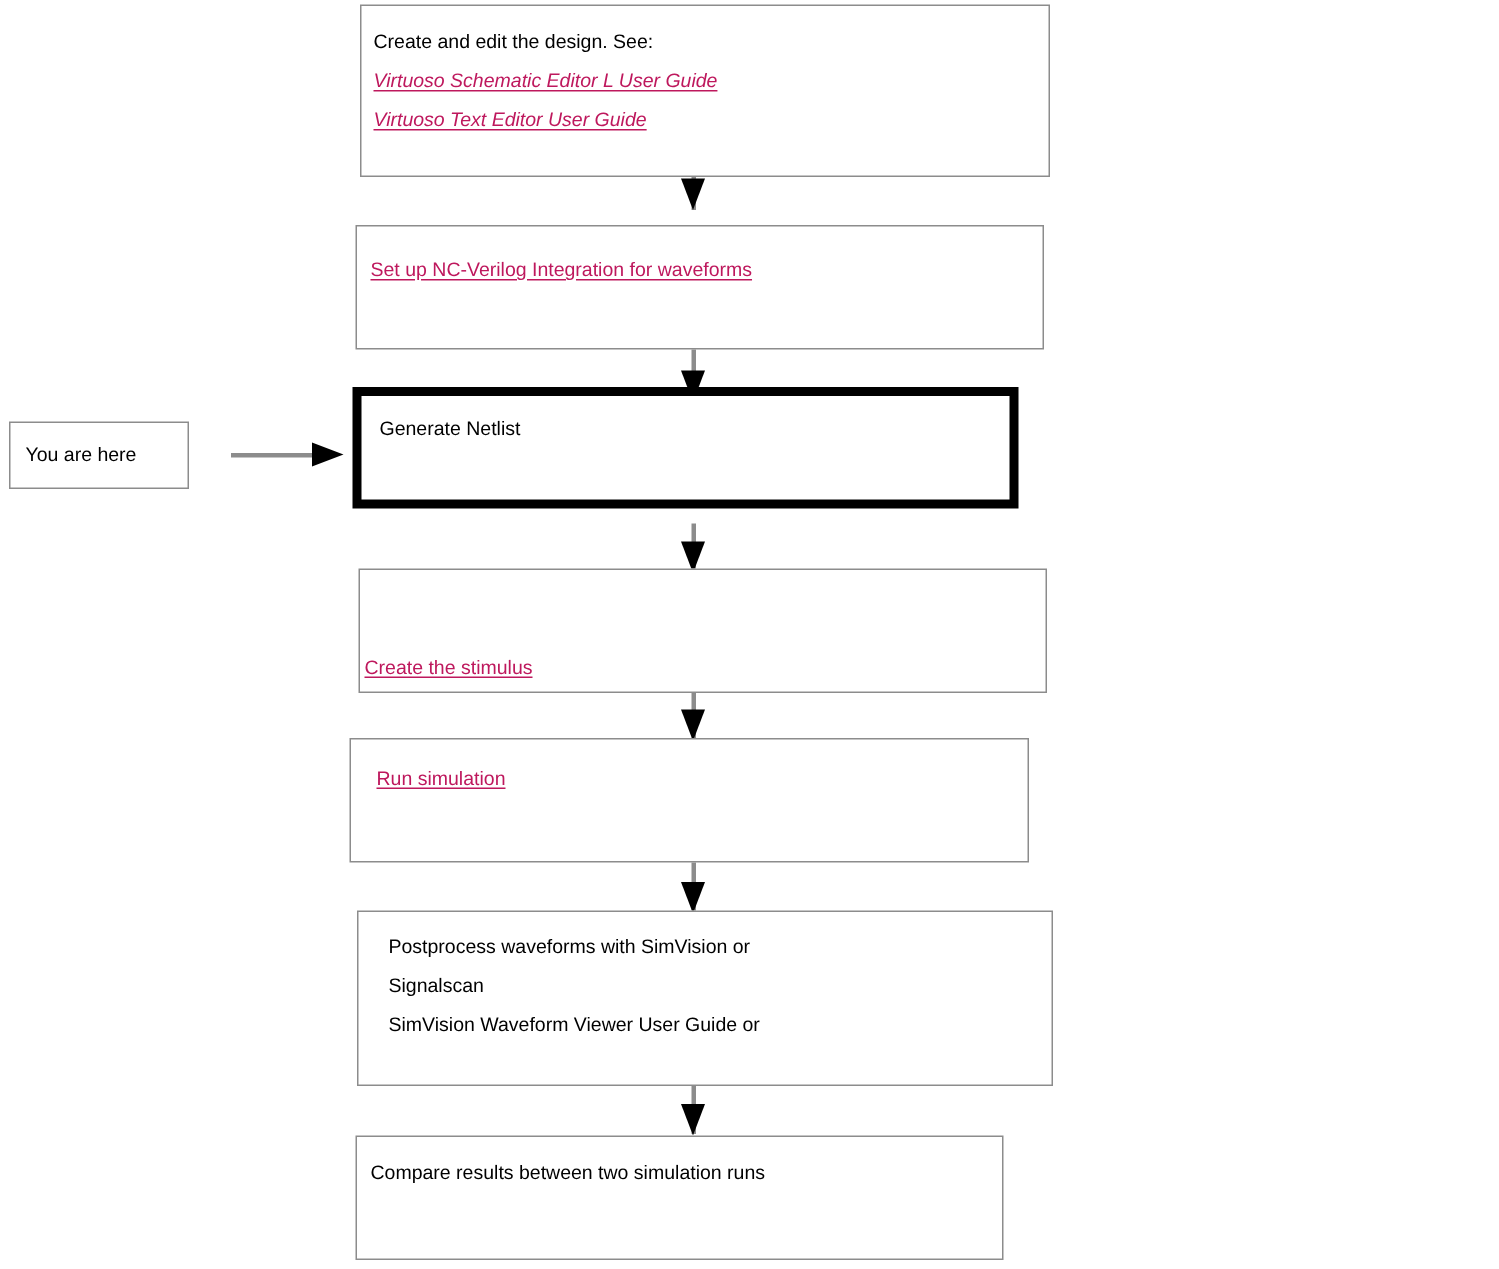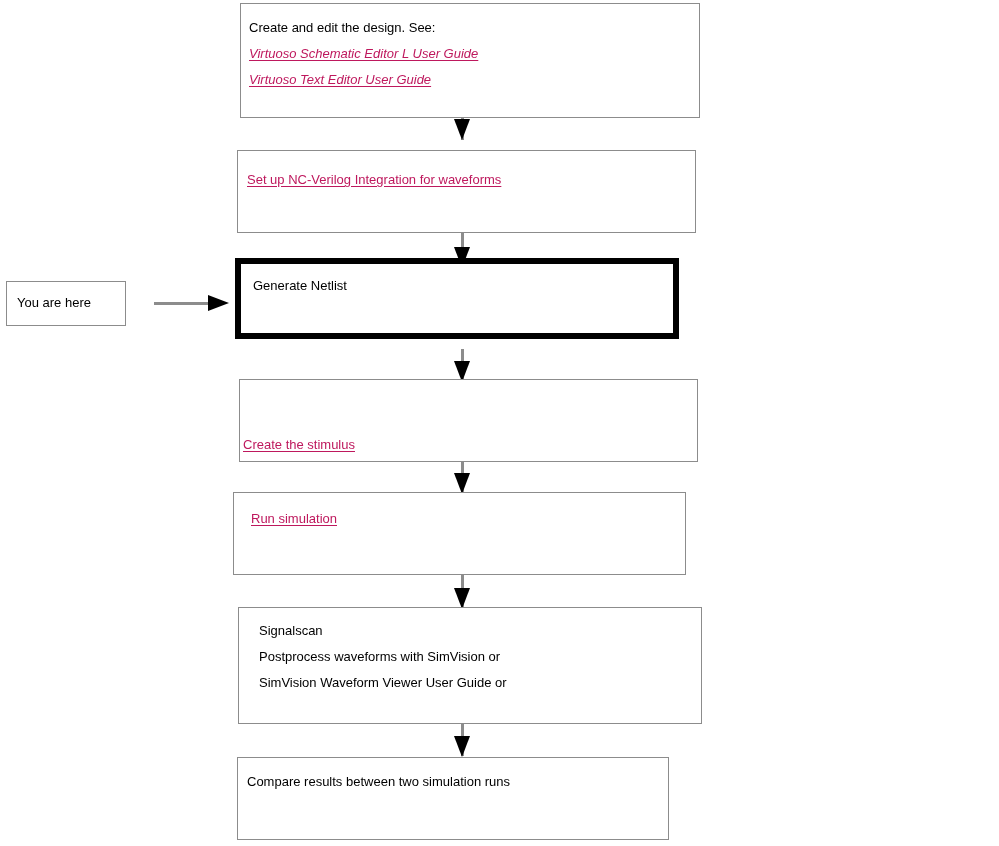--- a/index.html
+++ b/index.html
@@ -145,22 +145,22 @@
     </div>
   </div>
 
   <div class="connector">
     <div class="conn-line" style="left:461px; top:575px; width:3px; height:34px;"></div>
     <div class="arrowhead down" style="left:454px; top:588px;"></div>
   </div>
 
   <div class="node" style="left:238px; top:607px; width:464px; height:117px;">
     <div class="node-text" style="left:20px; top:10px;">
+      <span class="line plain">Postprocess waveforms with SimVision or</span>
       <span class="line plain">Signalscan</span>
-      <span class="line plain">Postprocess waveforms with SimVision or</span>
       <span class="line plain">SimVision Waveform Viewer User Guide or</span>
     </div>
   </div>
 
   <div class="connector">
     <div class="conn-line" style="left:461px; top:724px; width:3px; height:32px;"></div>
     <div class="arrowhead down" style="left:454px; top:736px;"></div>
   </div>
 
   <div class="node" style="left:237px; top:757px; width:432px; height:83px;">

